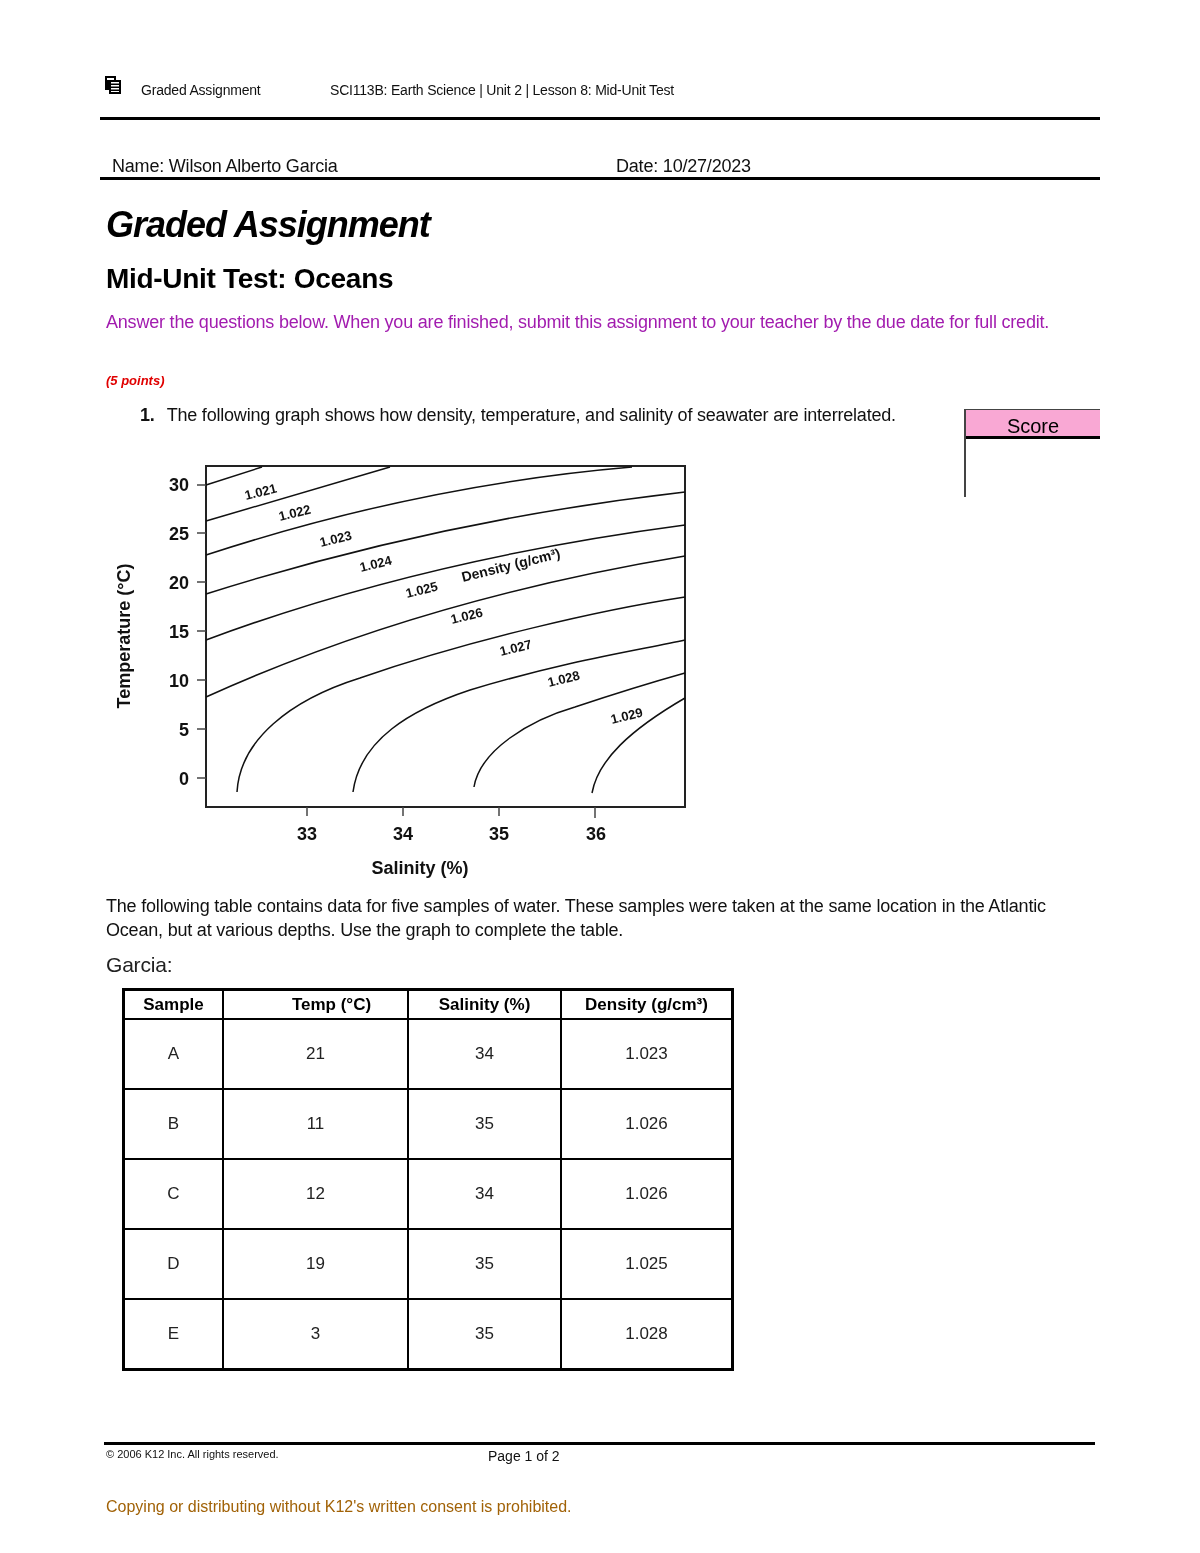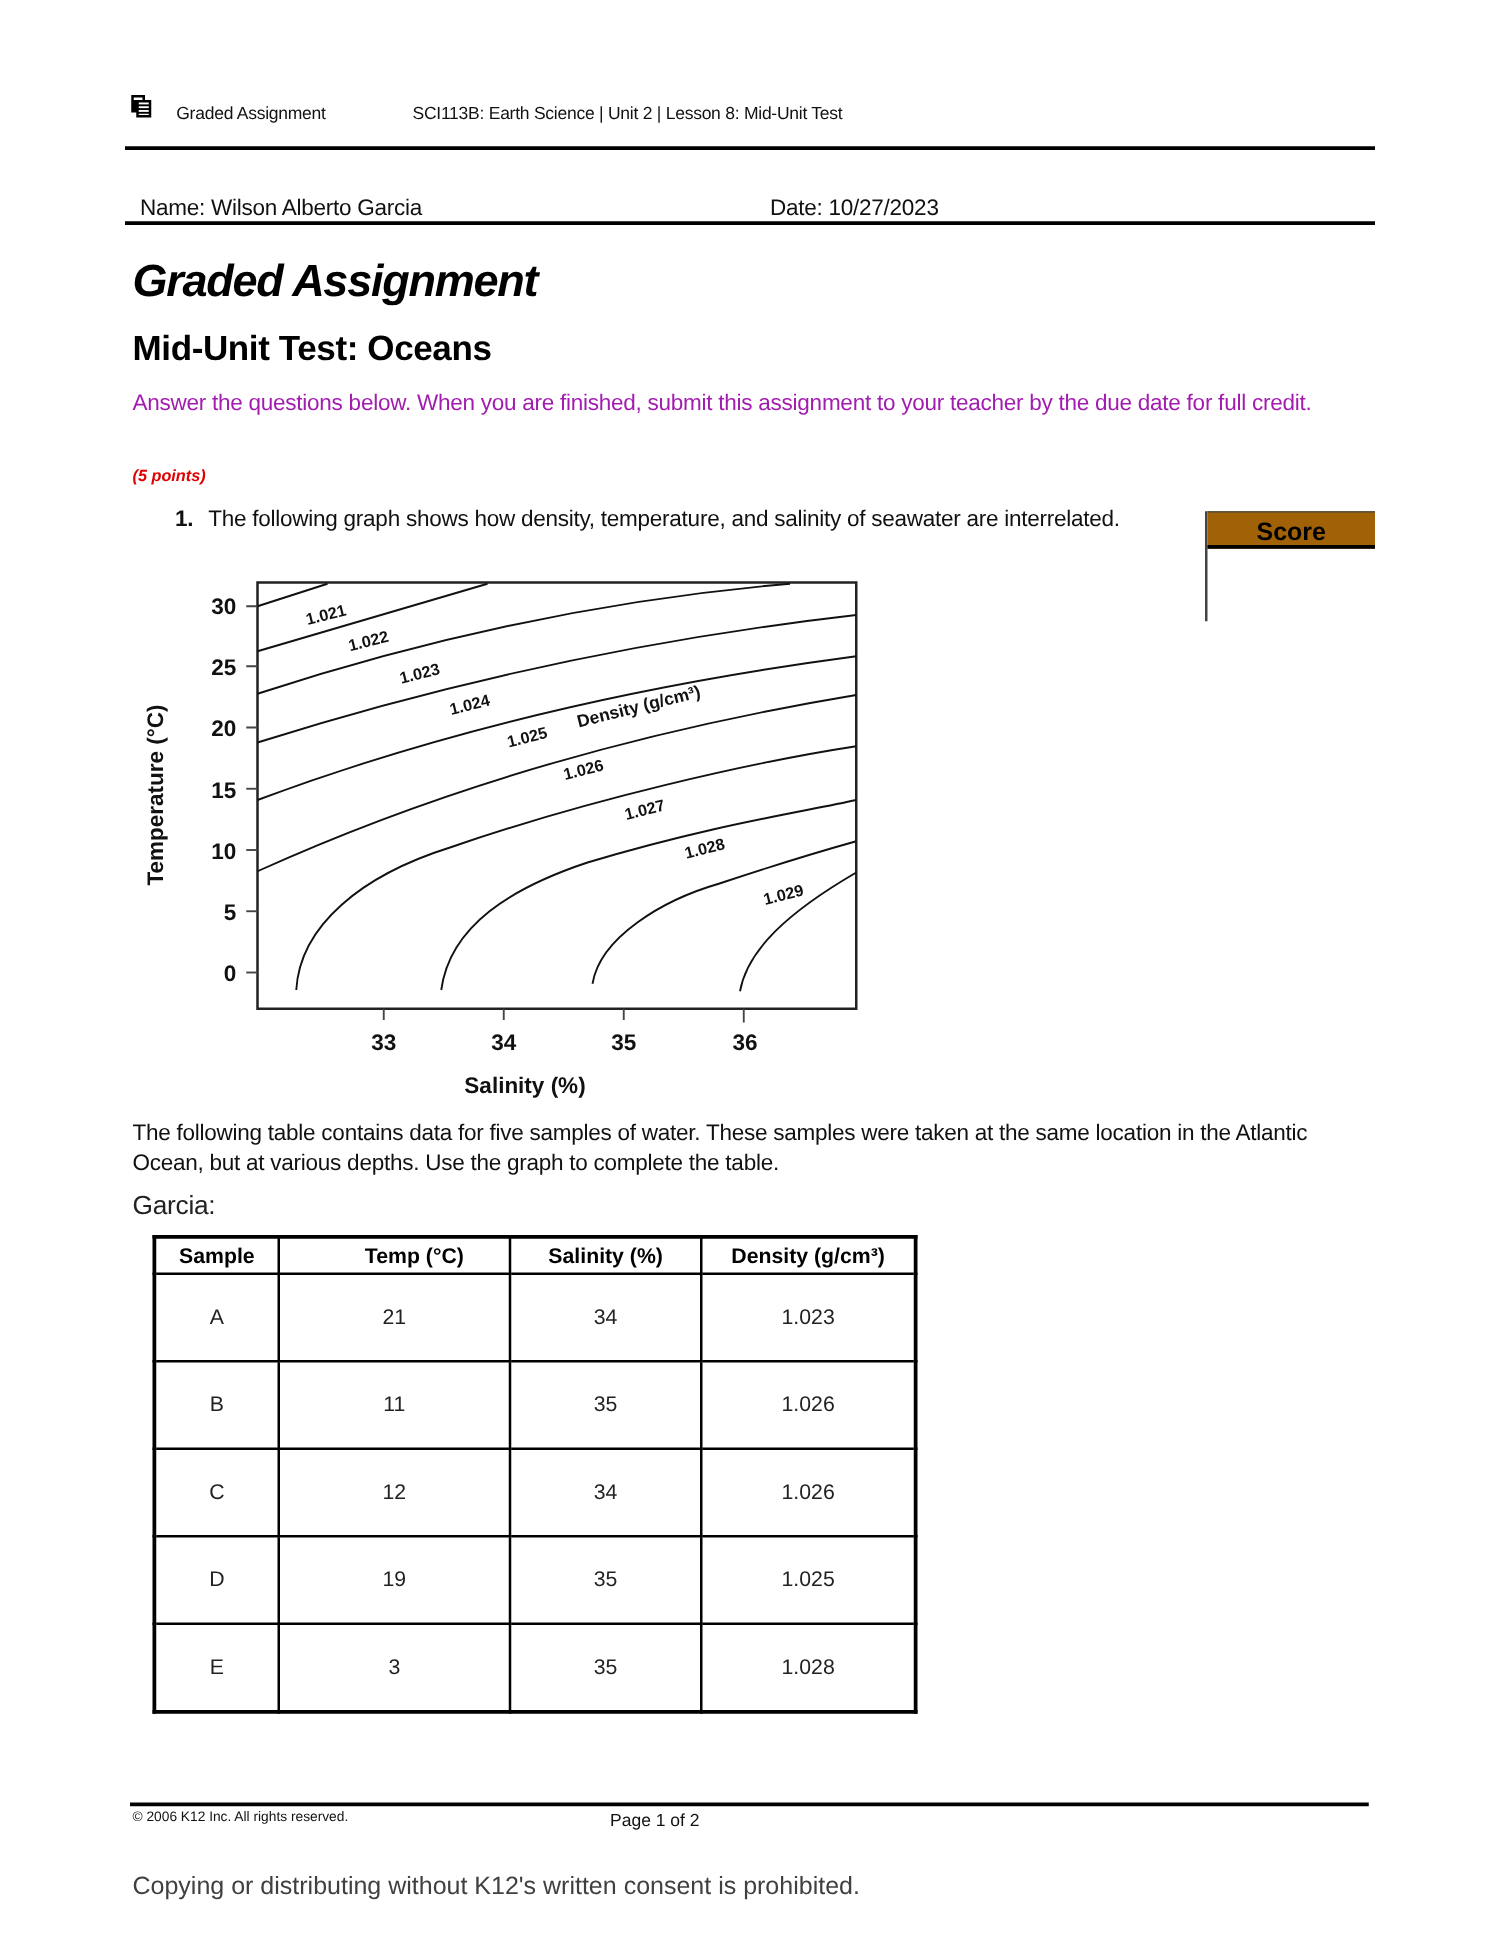--- a/index.html
+++ b/index.html
@@ -9,33 +9,33 @@
     .hdr-text { top: 82px; font-size: 14px; color: #111; letter-spacing: -0.2px; }
     .rule-thick { left: 100px; width: 1000px; height: 3px; background: #000; }
     .name-line { top: 156px; font-size: 18px; color: #111; letter-spacing: -0.2px; }
     .title { left: 106px; top: 204px; font-size: 36px; font-weight: bold; font-style: italic; letter-spacing: -1px; }
     .subtitle { left: 106px; top: 263px; font-size: 28px; font-weight: bold; letter-spacing: -0.3px; }
     .instructions { left: 106px; top: 310px; width: 990px; font-size: 18px; line-height: 24px; color: #a21caf; letter-spacing: -0.2px; }
     .points { left: 106px; top: 373px; font-size: 13px; font-weight: bold; font-style: italic; color: #e00000; }
     .question { left: 140px; top: 403px; width: 780px; font-size: 18px; line-height: 24px; color: #111; letter-spacing: -0.2px; text-indent: 0; }
     .question .qnum { font-weight: bold; margin-right: 12px; }
     .score-box { left: 964px; top: 409px; width: 136px; height: 88px; border-left: 2px solid #444; }
-    .score-head { position: absolute; left: 0; top: 0; width: 134px; height: 30px; background: #a16207; border-top: 1px solid #444; border-bottom: 3px solid #000; font-weight: bold; font-size: 20px; text-align: center; line-height: 32px; box-sizing: border-box; }
+    .score-head { position: absolute; left: 0; top: 0; width: 134px; height: 30px; background: #f9a8d4; border-top: 1px solid #444; border-bottom: 3px solid #000; font-weight: normal; font-size: 20px; text-align: center; line-height: 32px; box-sizing: border-box; }
     .score-head span { display: inline-block; transform: translateX(-0px); }
     .chart-svg { left: 100px; top: 455px; }
     .para2 { left: 106px; top: 894px; width: 1000px; font-size: 18px; line-height: 24px; color: #111; letter-spacing: -0.2px; }
     .answer-label { left: 106px; top: 953px; font-size: 21px; color: #222; letter-spacing: -0.2px; }
     table.data { position: absolute; left: 104px; top: 988px; border-collapse: collapse; border: 3px solid #000; font-size: 17px; margin-left: 18px; }
     table.data th, table.data td { border: 2px solid #000; text-align: center; padding: 0; }
     table.data th { height: 27px; font-weight: bold; font-size: 17px; }
     table.data td { height: 68px; color: #222; }
     .footer-rule { left: 104px; top: 1442px; width: 991px; height: 3px; background: #000; }
     .footer-1 { left: 106px; top: 1448px; font-size: 11px; color: #111; }
     .footer-page { left: 488px; top: 1448px; font-size: 14px; color: #111; }
-    .footer-2 { left: 106px; top: 1498px; font-size: 20px; color: #404040; }
+    .footer-2 { left: 106px; top: 1498px; font-size: 16px; color: #a16207; }
   </style>
 </head>
 <body>
 
 <div class="abs hdr-icon">
   <svg width="18" height="20" viewBox="0 0 18 20">
     <rect x="1" y="1" width="11" height="14" fill="#000"></rect>
     <rect x="3" y="3" width="7" height="2" fill="#fff"></rect>
     <rect x="5" y="5" width="12" height="14" fill="#000"></rect>
     <rect x="7" y="7" width="8" height="1.5" fill="#fff"></rect>

